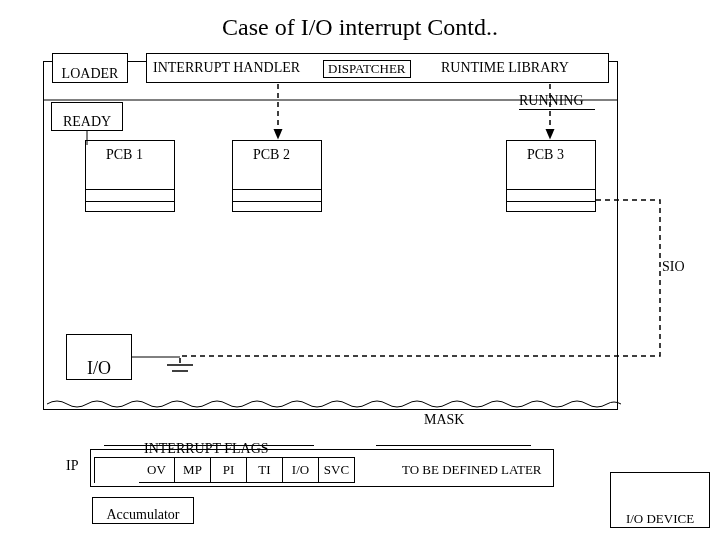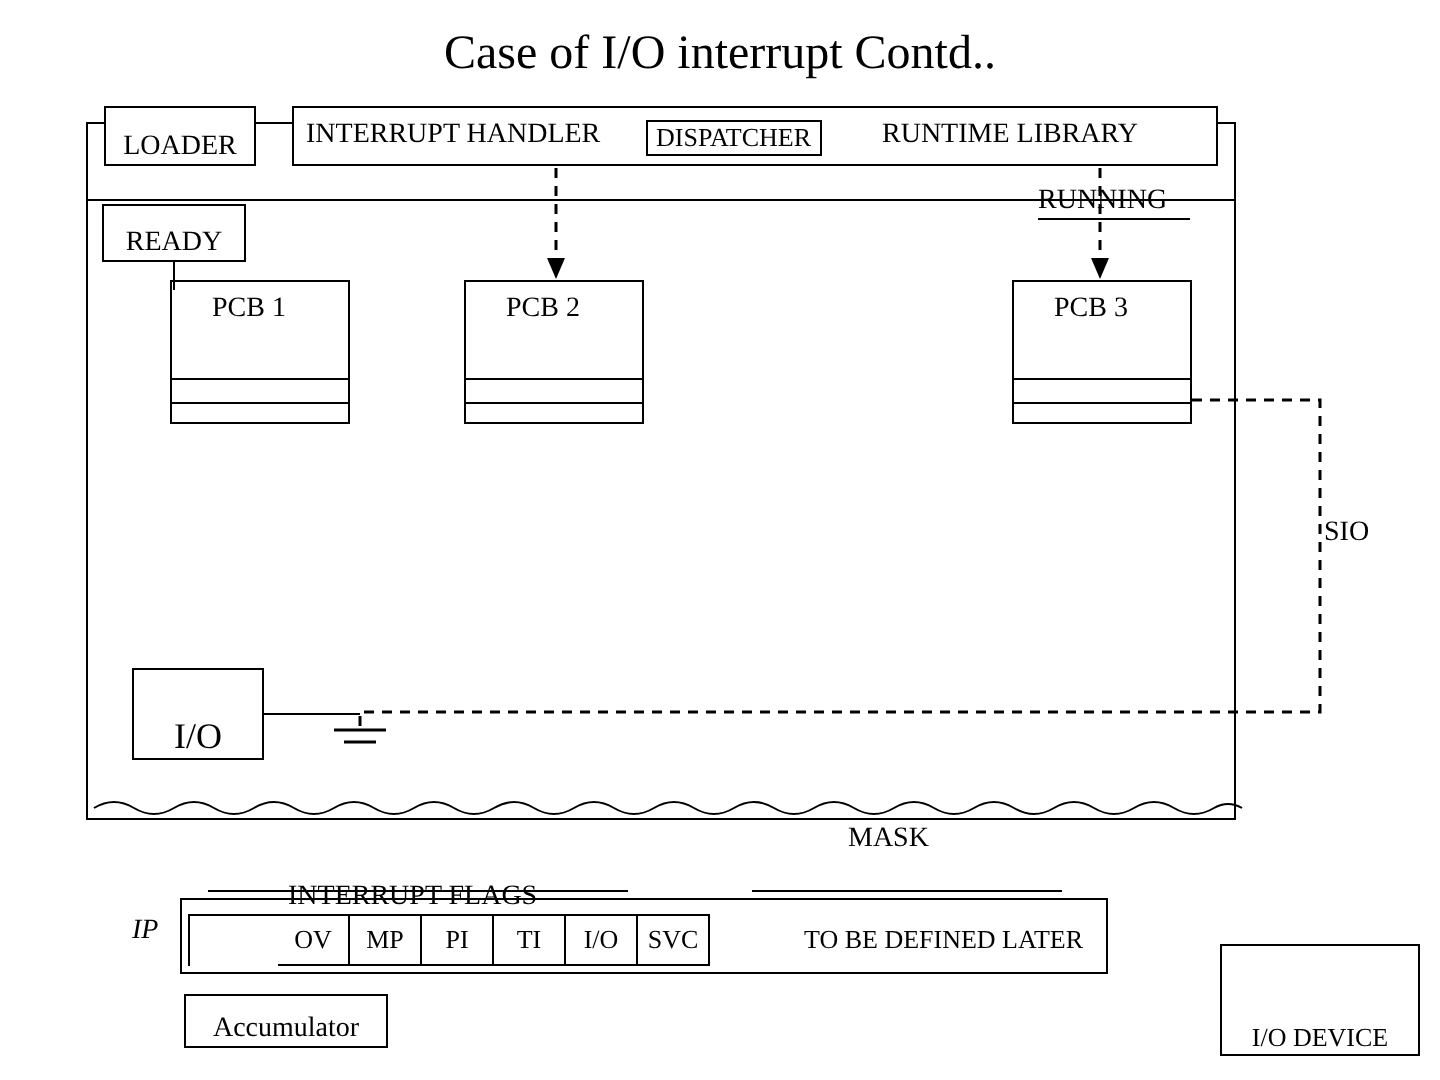--- a/index.html
+++ b/index.html
@@ -103,21 +103,21 @@
   <div class="label" style="left:527px; top:147px; font-size:14px;">PCB 3</div>
   <div class="hr" style="left:506px; top:189px; width:90px;"></div>
   <div class="hr" style="left:506px; top:201px; width:90px;"></div>
 
   <div class="box center-text" style="left:66px; top:334px; width:66px; height:46px; font-size:18px;">
     <span>I/O</span>
   </div>
 
   <div class="label" style="left:638px; top:259px; font-size:14px;margin-left:24px;">SIO</div>
 
-  <div class="label" style="left:66px; top:458px; font-size:14px;font-style:italic;">IP</div>
+  <div class="label" style="left:66px; top:458px; font-size:14px;">IP</div>
 
   <div class="box" style="left:90px; top:449px; width:464px; height:38px;"></div>
 
   <div class="label" style="left:144px; top:429px; font-size:14px;margin-top:12px;">INTERRUPT FLAGS</div>
   <div class="hr" style="left:104px; top:445px; width:210px;"></div>
 
   <div class="label" style="left:424px; top:412px; font-size:14px;">MASK</div>
   <div class="hr" style="left:376px; top:445px; width:155px;"></div>
 
   <div class="flag-table" style="left:94px; top:457px; width:216px;">

